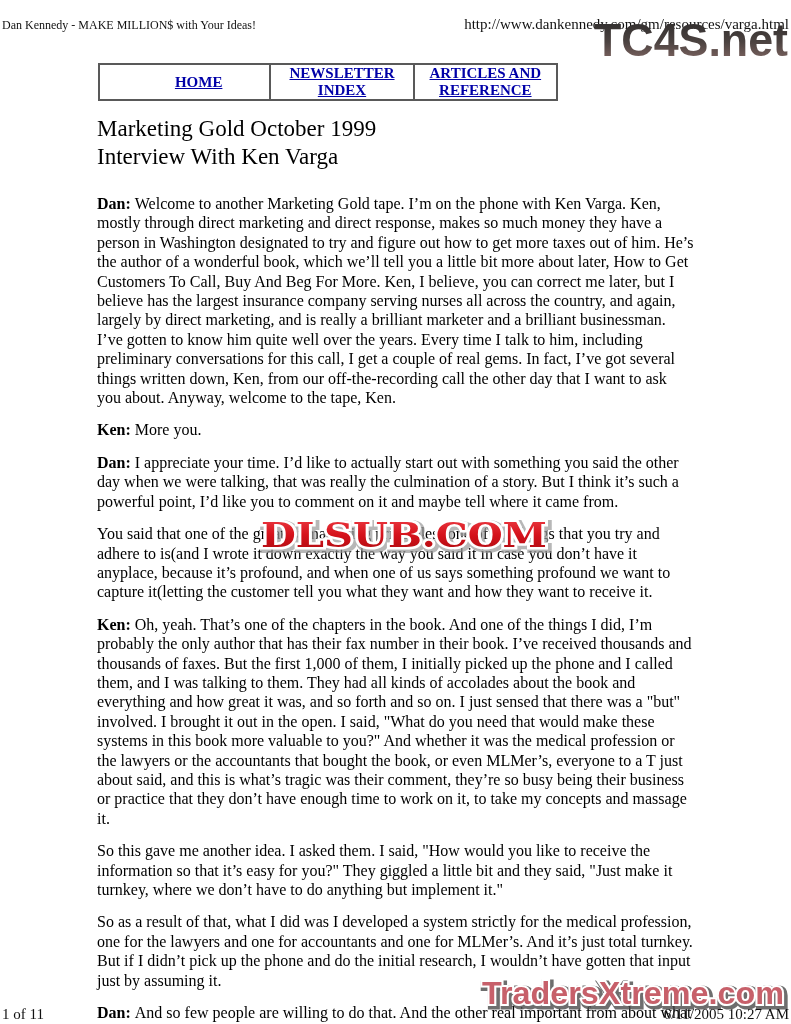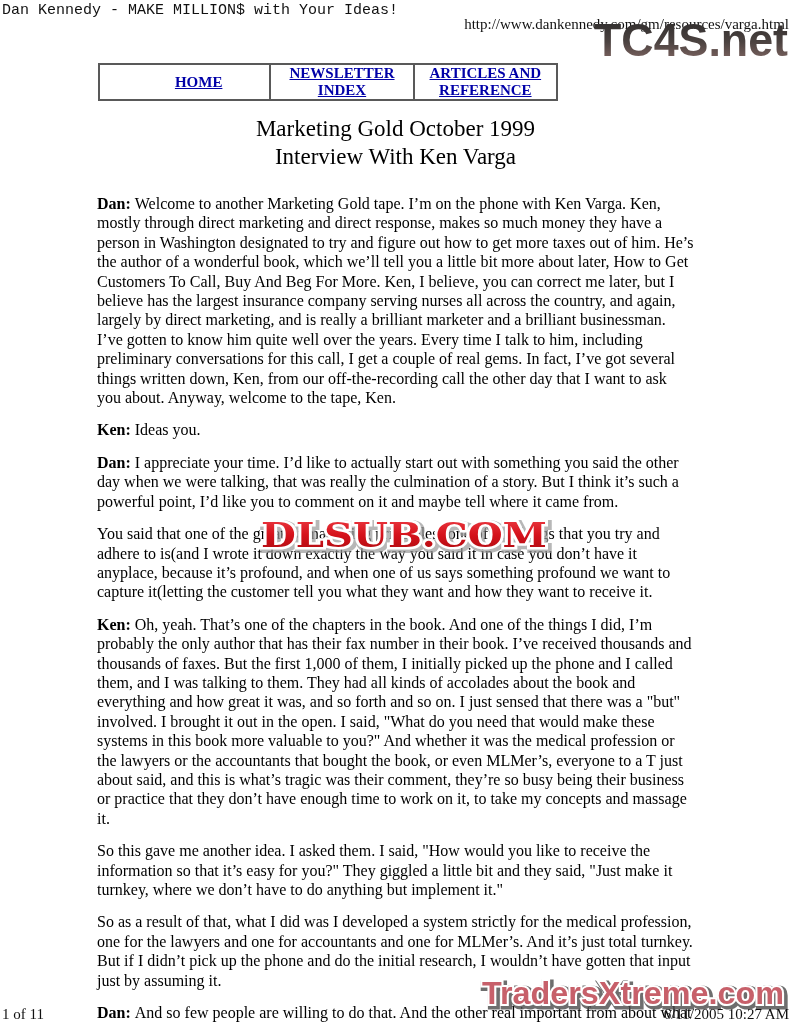--- a/index.html
+++ b/index.html
@@ -1,21 +1,21 @@
 <!DOCTYPE html>
 <html><head>
 <meta charset="utf-8">
 <style>
   html,body{margin:0;padding:0;background:#fff;}
   .page{
     position:relative;width:791px;height:1024px;background:#ffffff;
     font-family:"Liberation Serif",serif;color:#111;overflow:hidden;
   }
   
-  .hdr-left{position:absolute;left:2px;top:2px;font-size:15px;white-space:nowrap;font-family:Liberation Mono, monospace;}
+  .hdr-left{position:absolute;left:2px;top:18px;font-size:12px;white-space:nowrap;}
   .hdr-right{position:absolute;right:2px;top:16px;font-size:15px;white-space:nowrap;}
   .ftr-left{position:absolute;left:2px;top:1006px;font-size:15px;}
   .ftr-right{position:absolute;right:2px;top:1006px;font-size:15px;margin-left:12px;}
   
   .tc4s{position:absolute;right:1px;top:14px;}
   .traders{position:absolute;right:0px;top:976px;}
   .dlsub{position:absolute;left:157px;top:-13px;pointer-events:none;}
   
   .nav-table{
     position:absolute;left:98px;top:63px;width:428px;height:34px;
@@ -25,21 +25,21 @@
     flex:1;display:flex;align-items:center;justify-content:center;
     text-align:center;border-left:2px solid #595959;padding:1px 4px;
   }
   .nav-cell:first-child{border-left:none;}
   .nav-link{
     font-weight:bold;font-size:15px;line-height:1.12;color:#0000A8;
     text-decoration:underline;cursor:pointer;
   }
   
   .title{
-    position:absolute;left:97px;top:115px;width:597px;text-align:center;
+    position:absolute;left:97px;top:115px;width:597px;
     font-size:23px;line-height:28px;color:#000;
   }
   
   .content{
     position:absolute;left:97px;top:186px;width:597px;
     font-size:16px;line-height:19.4px;color:#000;text-align:left;
   }
   .content p{margin:8px 0 13px 0;position:relative;}
   .speaker{font-weight:bold;}
 </style>
@@ -74,21 +74,21 @@
     </div>
   </nav>
 
   <div class="title">
     <div>Marketing Gold October 1999</div>
     <div>Interview With Ken Varga</div>
   </div>
 
   <div class="content">
     <p><b class="speaker">Dan: </b><span>Welcome to another Marketing Gold tape. I’m on the phone with Ken Varga. Ken, mostly through direct marketing and direct response, makes so much money they have a person in Washington designated to try and figure out how to get more taxes out of him. He’s the author of a wonderful book, which we’ll tell you a little bit more about later, How to Get Customers To Call, Buy And Beg For More. Ken, I believe, you can correct me later, but I believe has the largest insurance company serving nurses all across the country, and again, largely by direct marketing, and is really a brilliant marketer and a brilliant businessman. I’ve gotten to know him quite well over the years. Every time I talk to him, including preliminary conversations for this call, I get a couple of real gems. In fact, I’ve got several things written down, Ken, from our off-the-recording call the other day that I want to ask you about. Anyway, welcome to the tape, Ken.</span></p>
-    <p><b class="speaker">Ken: </b><span>Ideas you.</span></p>
+    <p><b class="speaker">Ken: </b><span>More you.</span></p>
     <p><b class="speaker">Dan: </b><span>I appreciate your time. I’d like to actually start out with something you said the other day when we were talking, that was really the culmination of a story. But I think it’s such a powerful point, I’d like you to comment on it and maybe tell where it came from.</span></p>
     <p>
       <b class="speaker"></b><span>You said that one of the greatest marketing principles( one of the things that you try and adhere to is(and I wrote it down exactly the way you said it in case you don’t have it anyplace, because it’s profound, and when one of us says something profound we want to capture it(letting the customer tell you what they want and how they want to receive it.</span>
       
       <svg class="dlsub" width="300" height="50" viewBox="0 0 300 50">
         <defs>
           <linearGradient id="dlg" x1="0" y1="0" x2="0" y2="1">
             <stop offset="0" stop-color="#ef4048"></stop>
             <stop offset="0.5" stop-color="#d5121b"></stop>
             <stop offset="1" stop-color="#a90b10"></stop>

